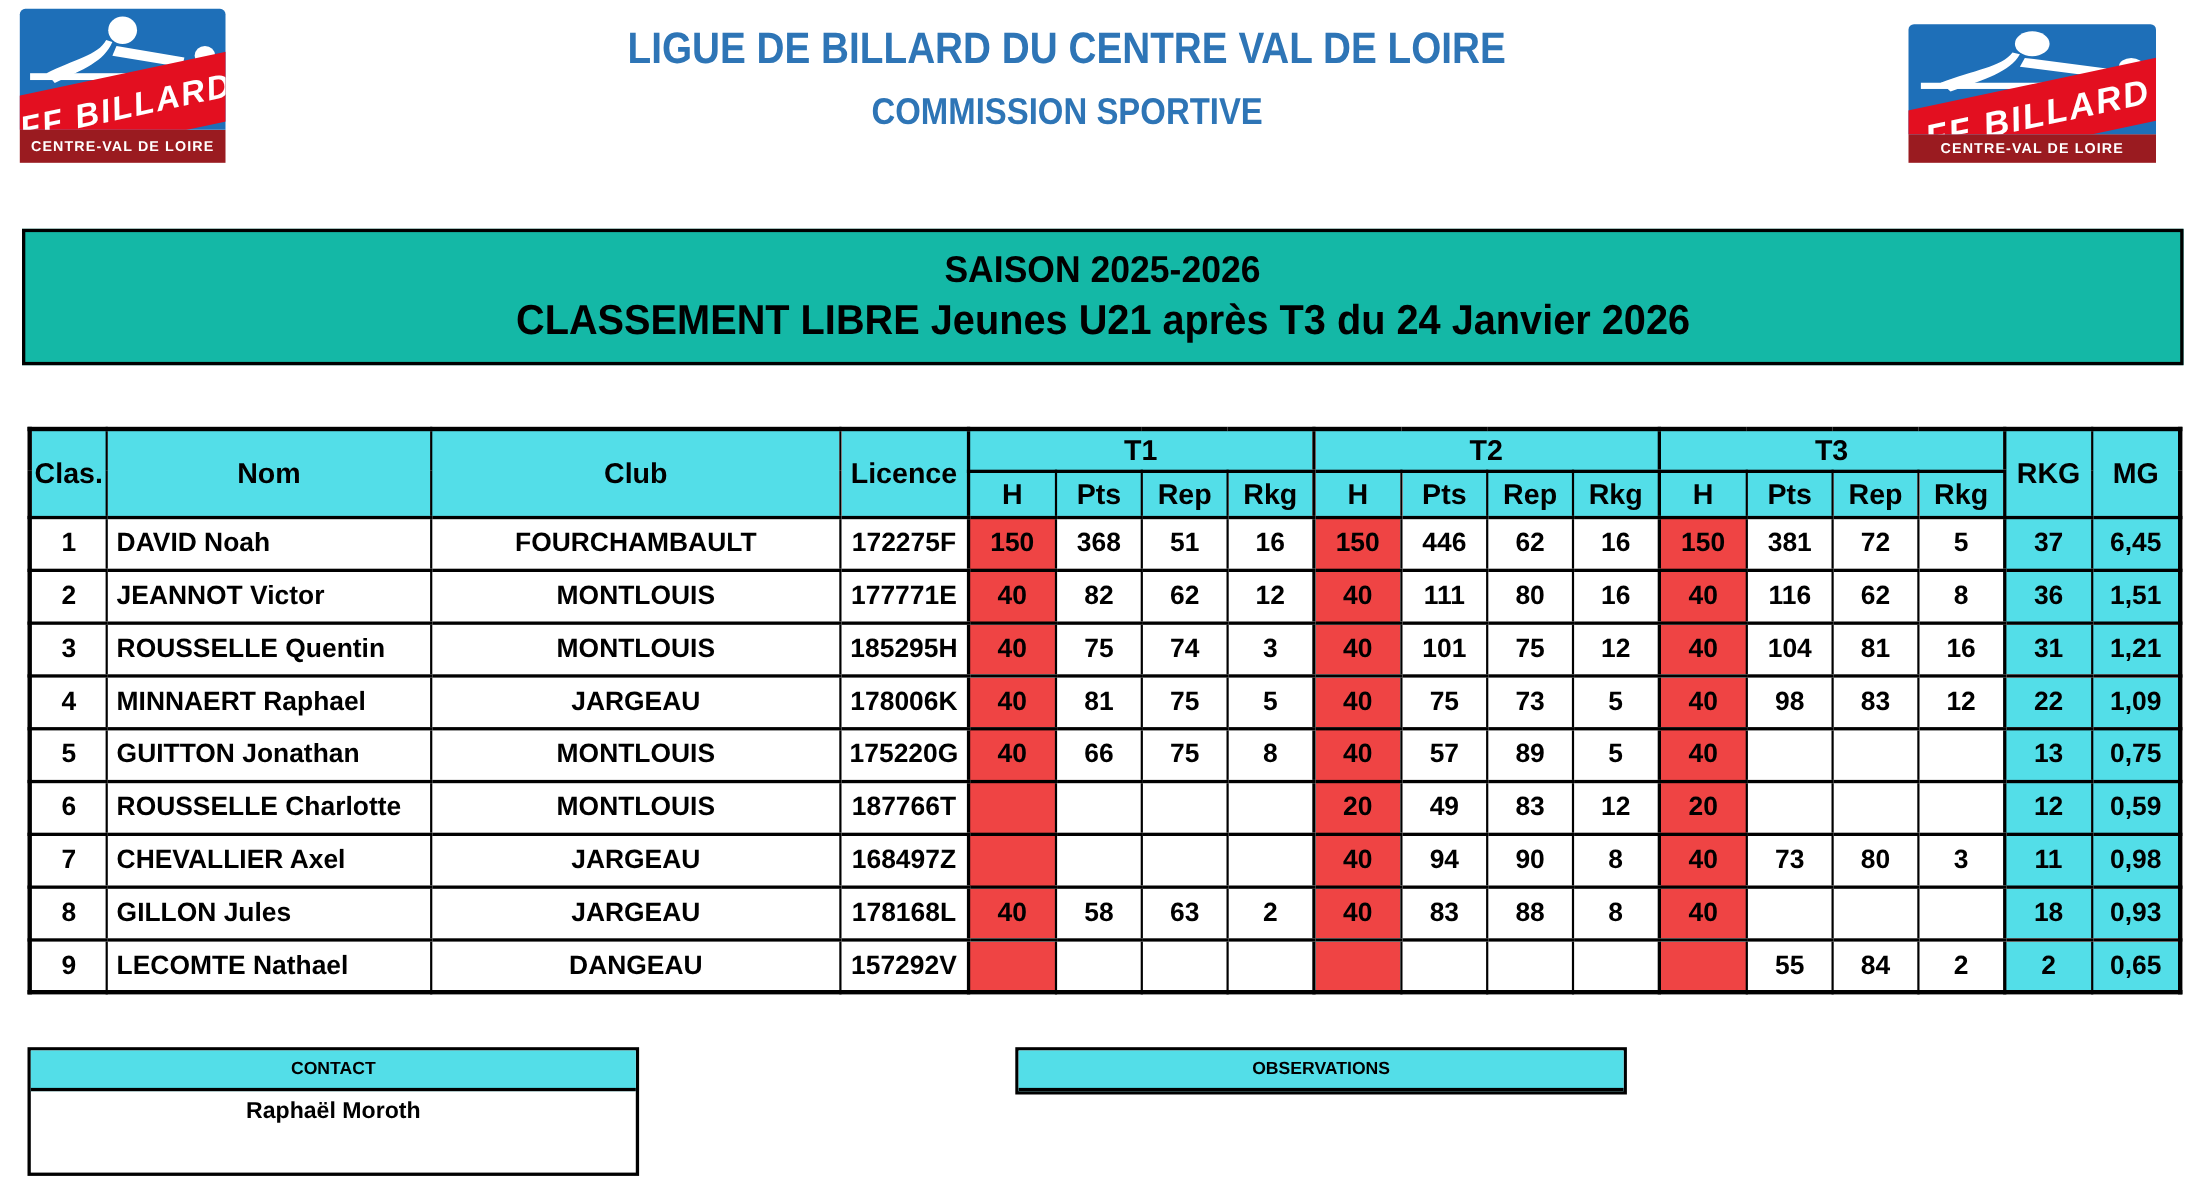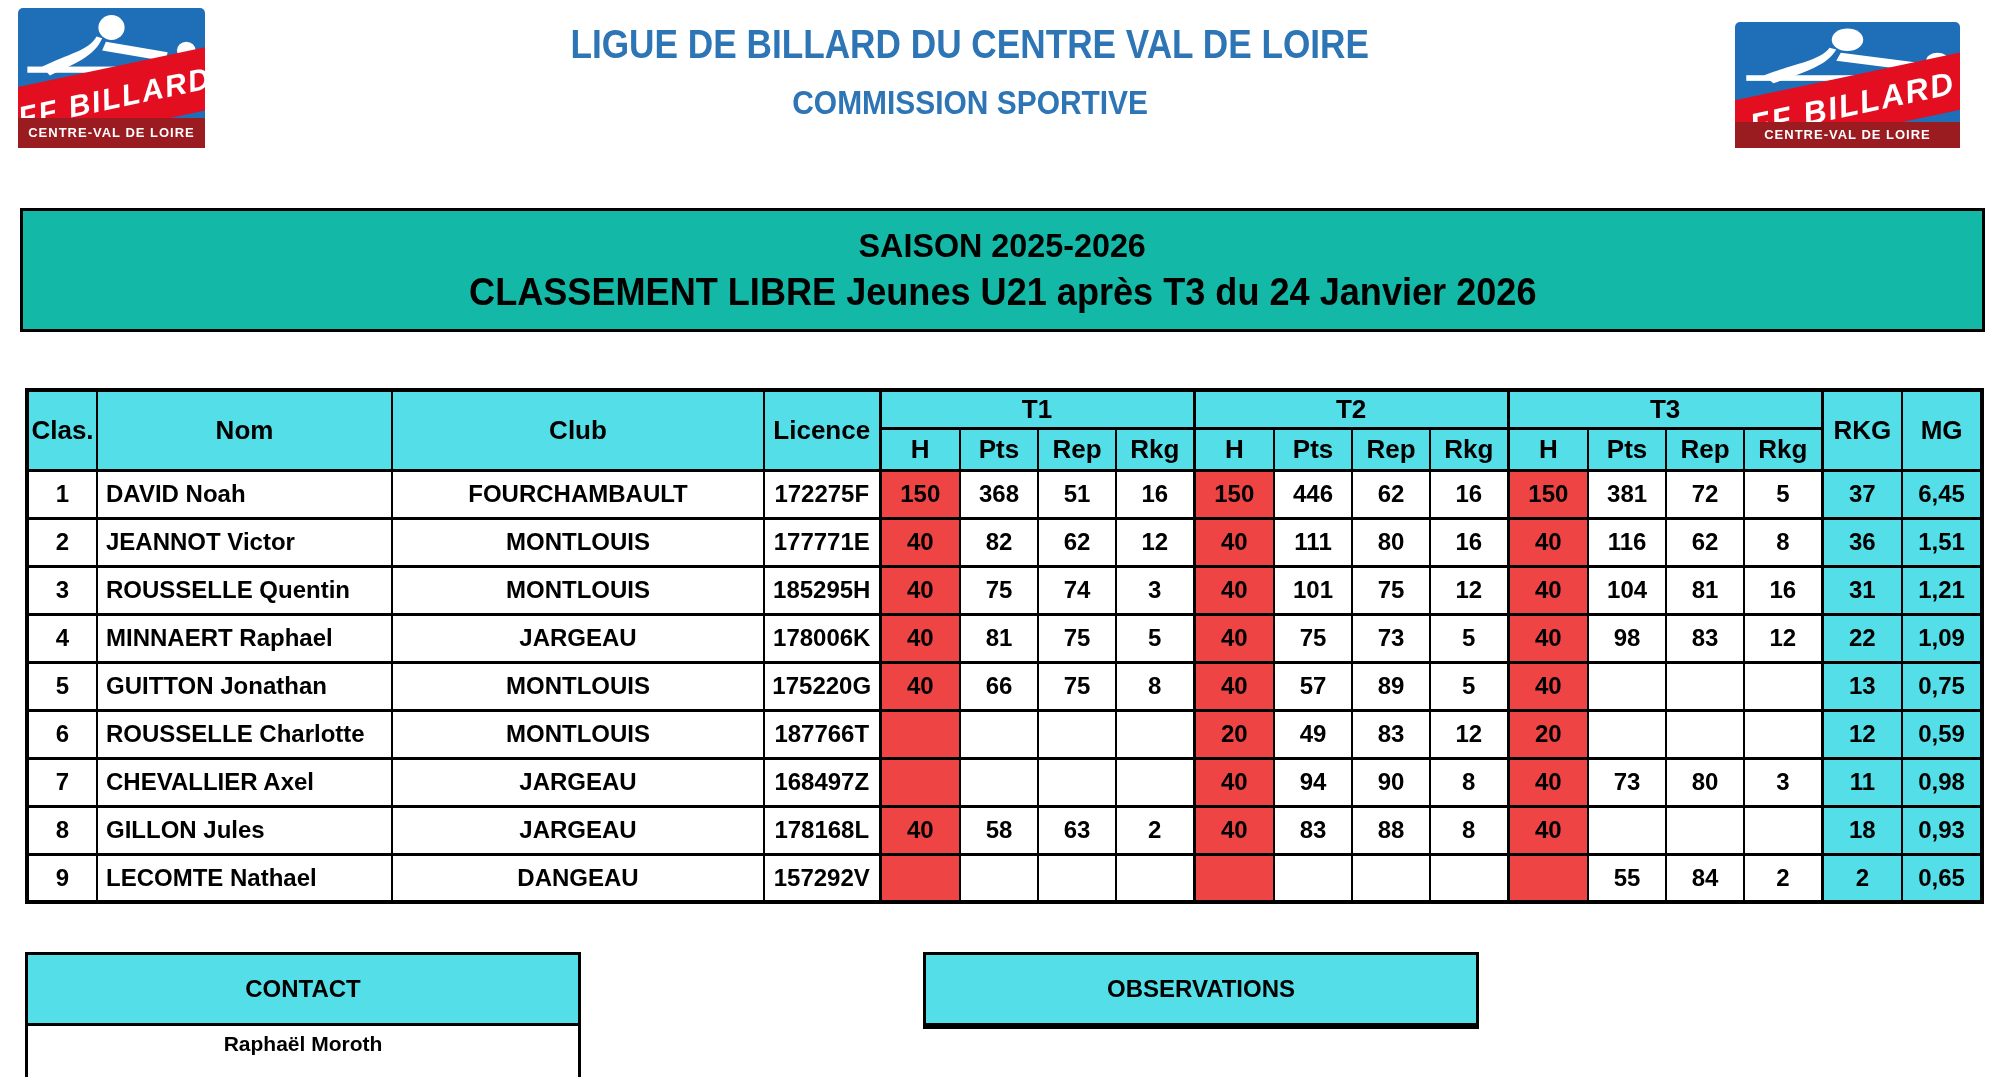--- a/index.html
+++ b/index.html
@@ -49,21 +49,21 @@
   td.c-left { text-align:left; padding-left:8px; }
   td.hcol { background:#ef4444; }
   td.cyan { background:#53dee8;margin-top:35px; }
   .gl { border-left-width:3px !important; }
 
   
   .box { position:absolute; top:952px; border:3px solid #000; background:#ffffff; }
   .box-contact { left:25px; width:556px; }
   .box-obs { left:923px; width:556px; }
   .box-head { background:#53dee8; border-bottom:3px solid #000; text-align:center;
-              font-size:24px; font-weight:bold; padding:20px 0; color:#000; }
+              font-size:16px; font-weight:bold; padding:8px 0; color:#000; }
   .box-body { text-align:center; padding:6px 0 8px 0; }
   .box-contact .box-body { height:74px; }
   .box-obs .box-body { height:74px; }
   .contact-name { font-size:21px; font-weight:bold; color:#000; }
   .contact-email { display:inline-block; margin-top:4px; font-size:24px; color:#0563c1;
                    text-decoration:underline; cursor:pointer; }
   .obs-text { font-size:26px; font-weight:bold; color:#000; }
 </style>
 </head>
 <body>

